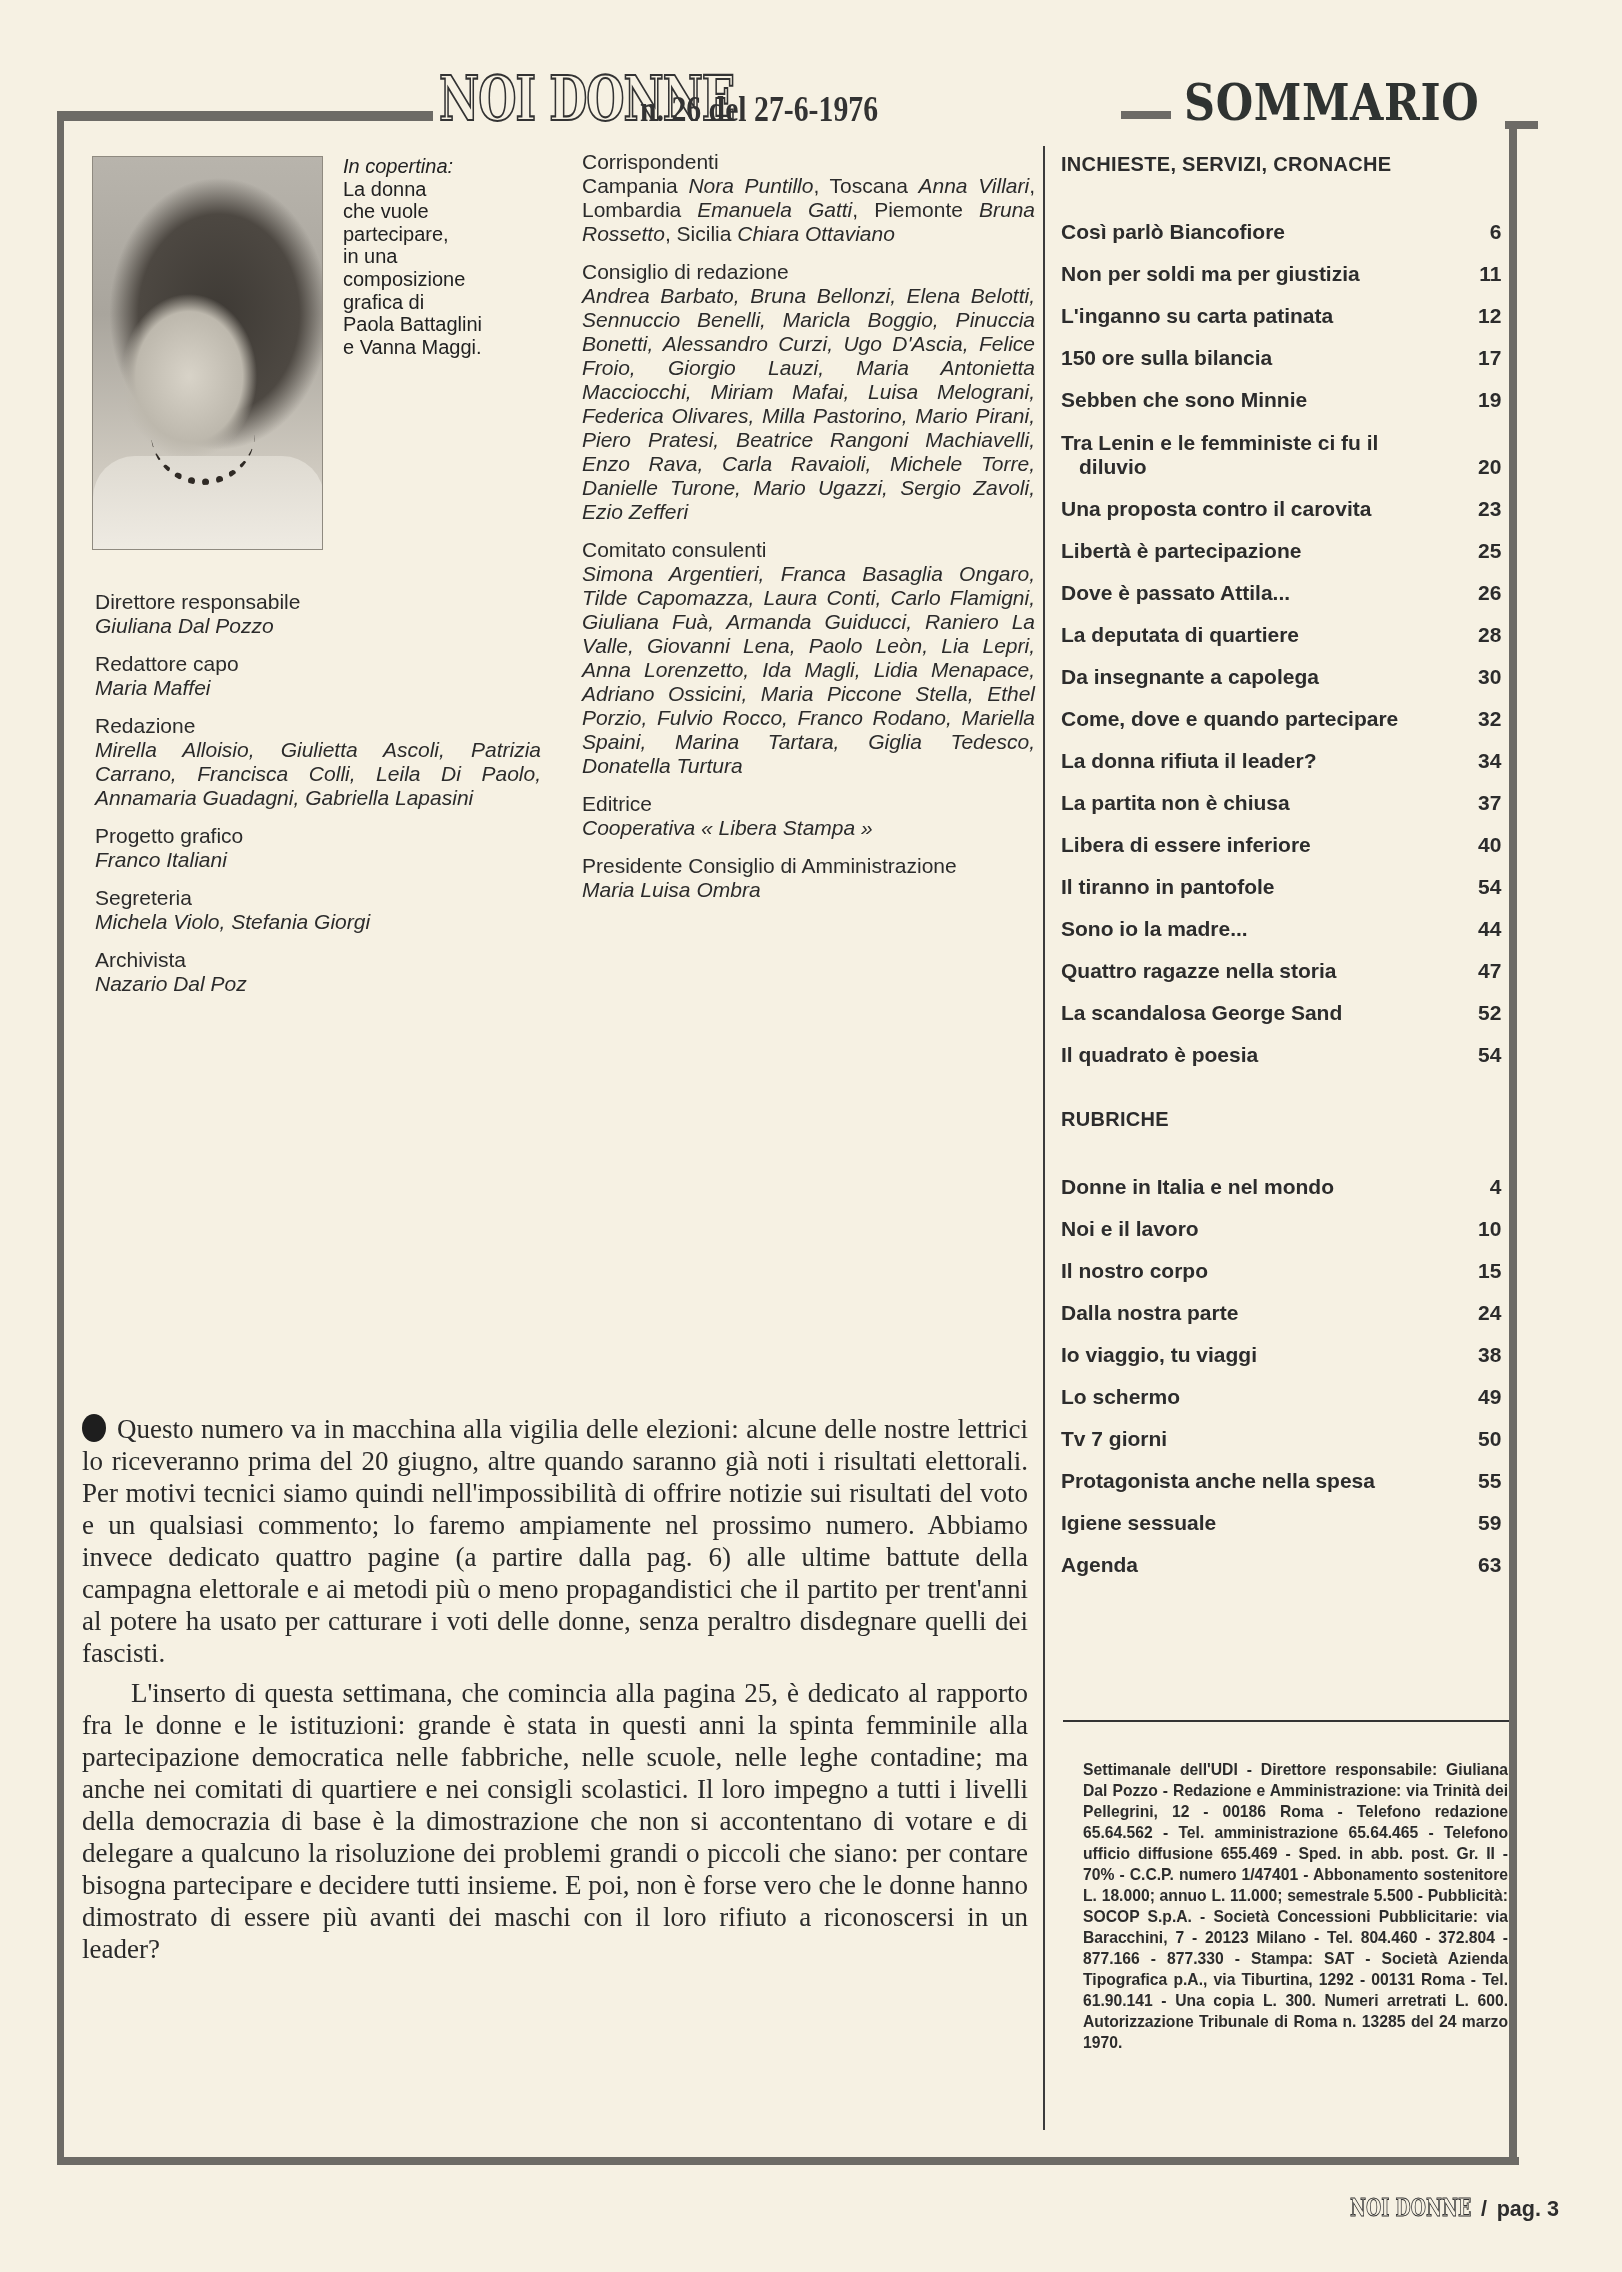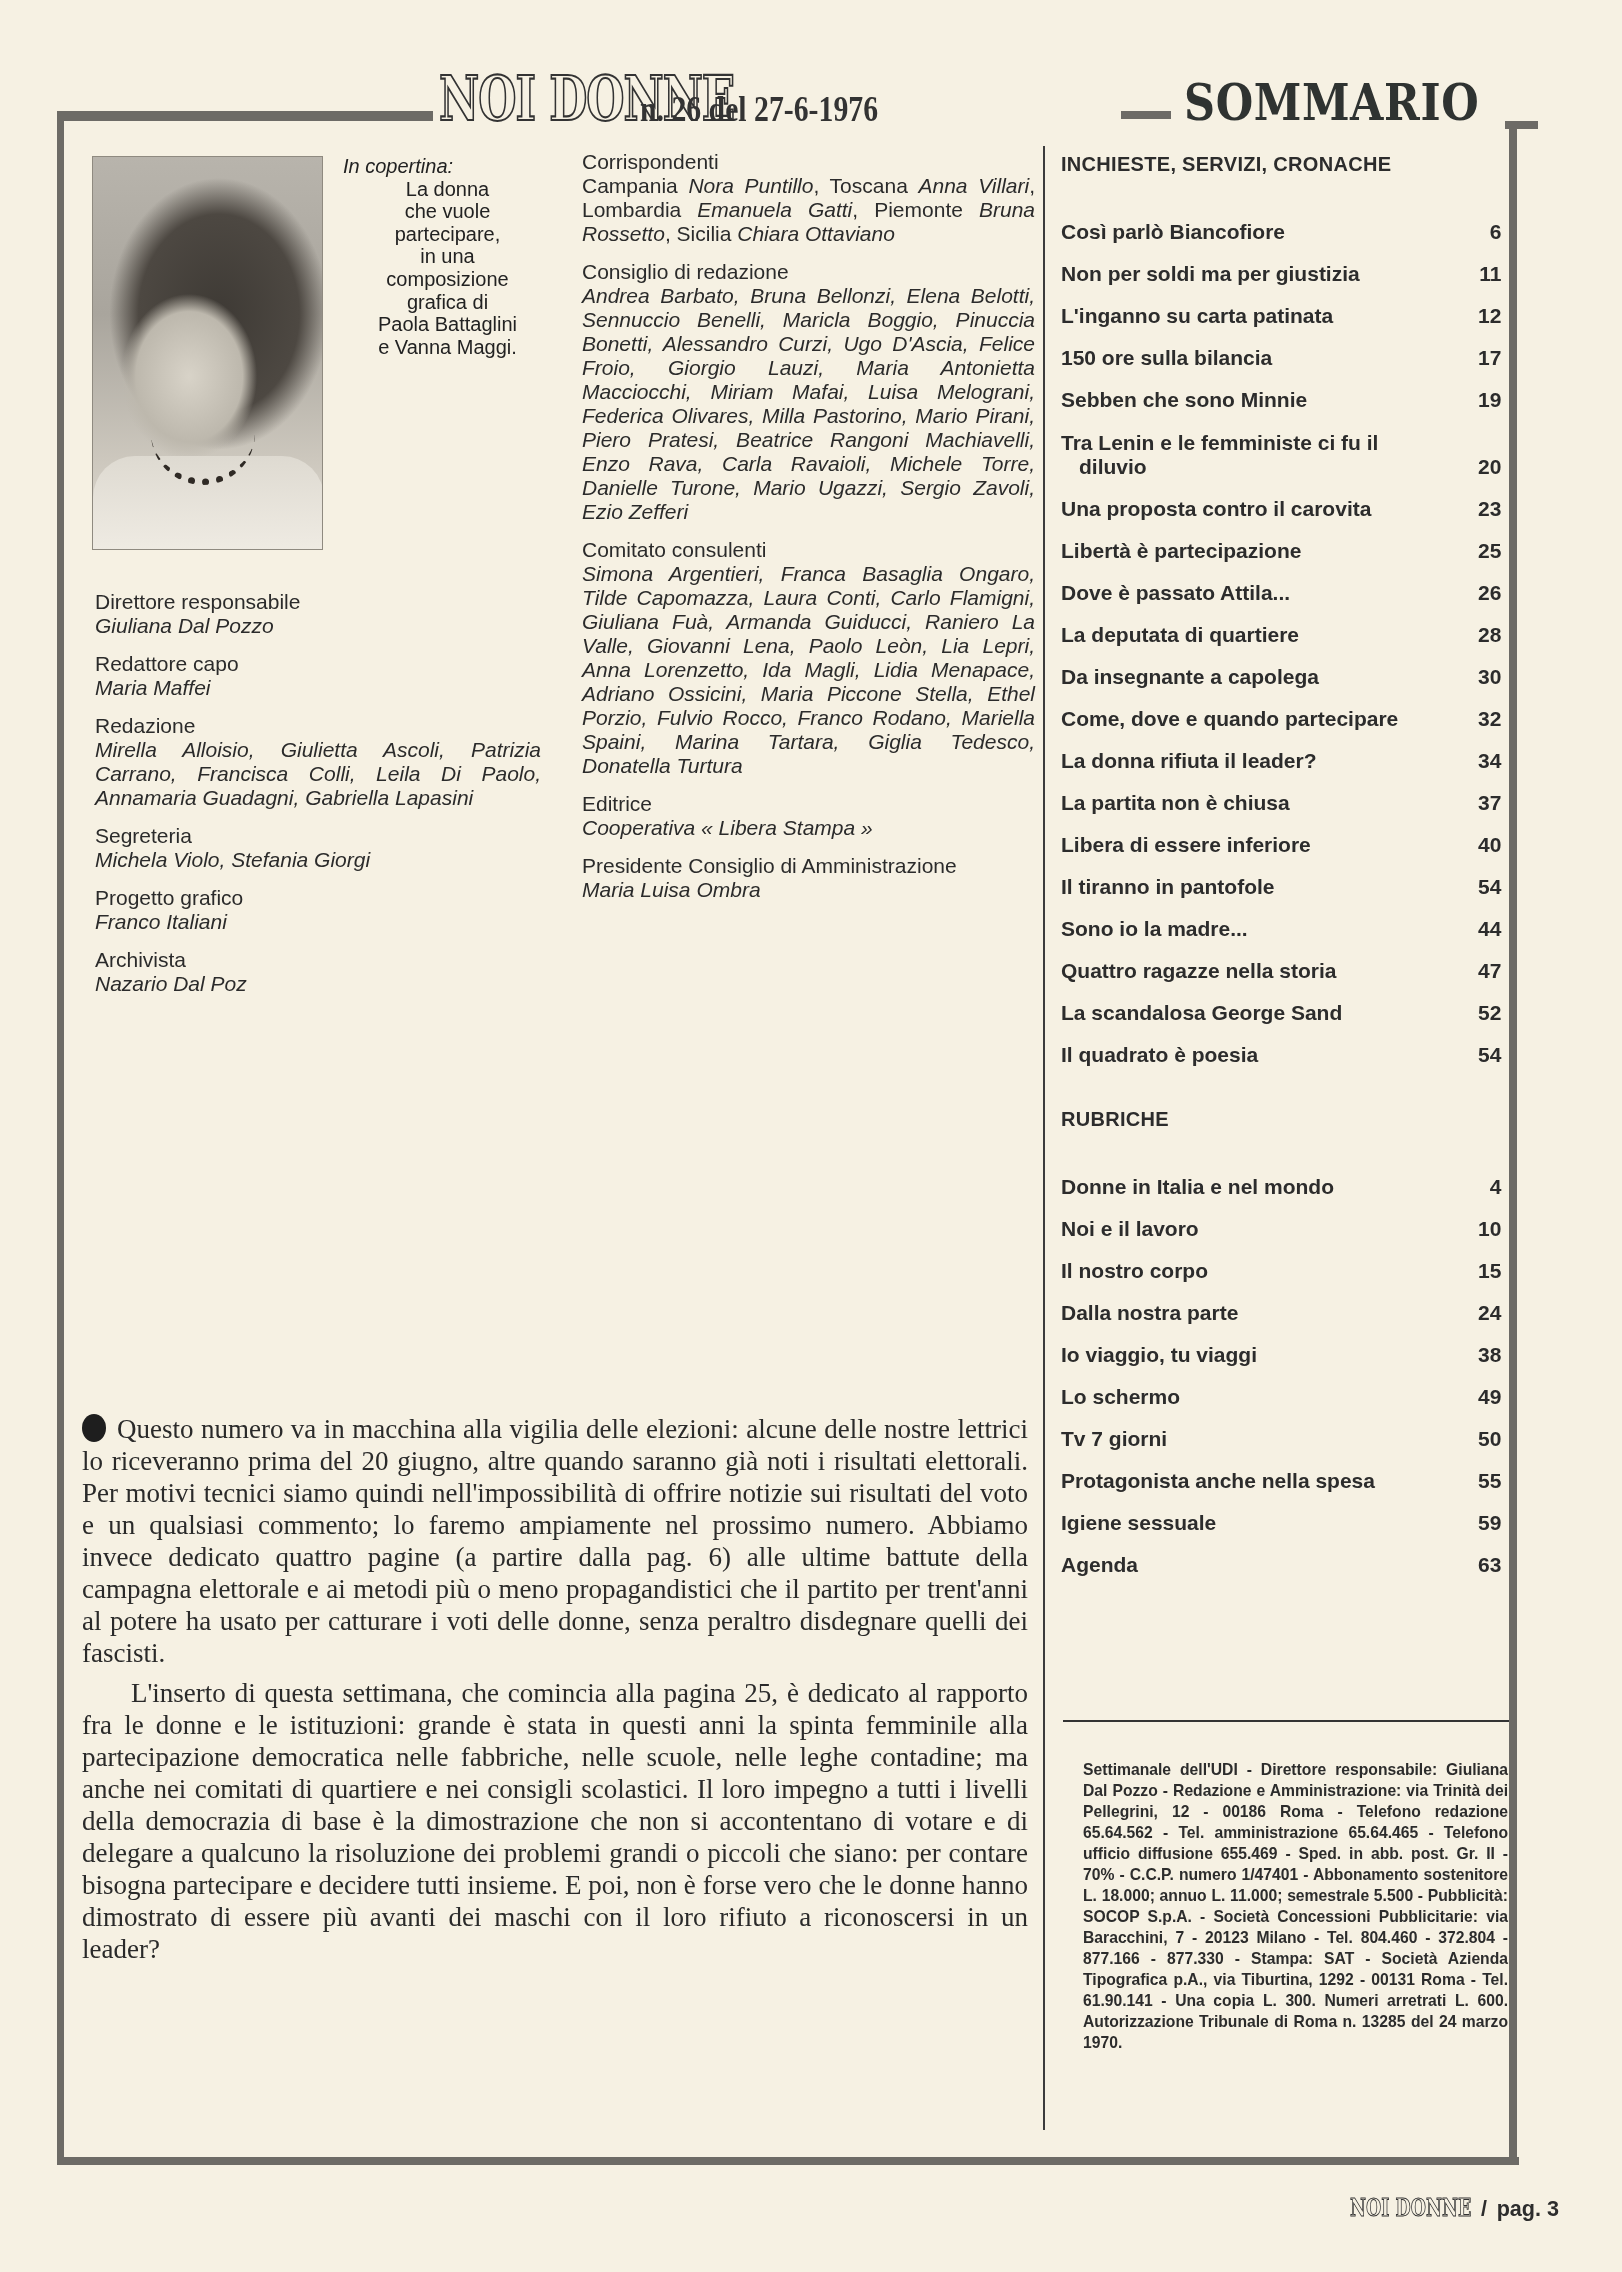--- a/index.html
+++ b/index.html
@@ -98,21 +98,21 @@
     position: absolute; left: 0; top: 299px; width: 231px; height: 95px;
     background: linear-gradient(180deg, #dedad1, #efebe3);
     border-radius: 42px 42px 0 0;
   }
   .cover-caption {
     position: absolute; left: 343px; top: 155px; width: 209px;
     font-size: 20px; line-height: 22.6px;
     color: #222;
   }
   .cover-caption .cap-label { font-style: italic; display: block; }
-  .cover-caption .cap-text { display: block; white-space: pre-line; text-align: center; }
+  .cover-caption .cap-text { display: block; white-space: pre-line; }
 
   
   .credits-left {
     position: absolute; left: 95px; top: 590px; width: 446px;
     font-size: 21px; line-height: 24px;
   }
   .credit-block { margin-bottom: 14px; }
   .credit-role { display: block; }
   .credit-names { display: block; font-style: italic; text-align: justify; }
 
@@ -227,26 +227,26 @@
   </div>
   <div class="credit-block">
     <span class="credit-role">Redattore capo</span>
     <span class="credit-names">Maria Maffei</span>
   </div>
   <div class="credit-block">
     <span class="credit-role">Redazione</span>
     <span class="credit-names">Mirella Alloisio, Giulietta Ascoli, Patrizia Carrano, Francisca Colli, Leila Di Paolo, Annamaria Guadagni, Gabriella Lapasini</span>
   </div>
   <div class="credit-block">
+    <span class="credit-role">Progetto grafico</span>
+    <span class="credit-names">Franco Italiani</span>
+  </div>
+  <div class="credit-block">
     <span class="credit-role">Segreteria</span>
     <span class="credit-names">Michela Violo, Stefania Giorgi</span>
-  </div>
-  <div class="credit-block">
-    <span class="credit-role">Progetto grafico</span>
-    <span class="credit-names">Franco Italiani</span>
   </div>
   <div class="credit-block">
     <span class="credit-role">Archivista</span>
     <span class="credit-names">Nazario Dal Poz</span>
   </div>
 </div>
 
 <div class="credits-mid">
   <div class="credit-block">
     <span class="credit-role">Corrispondenti</span>

